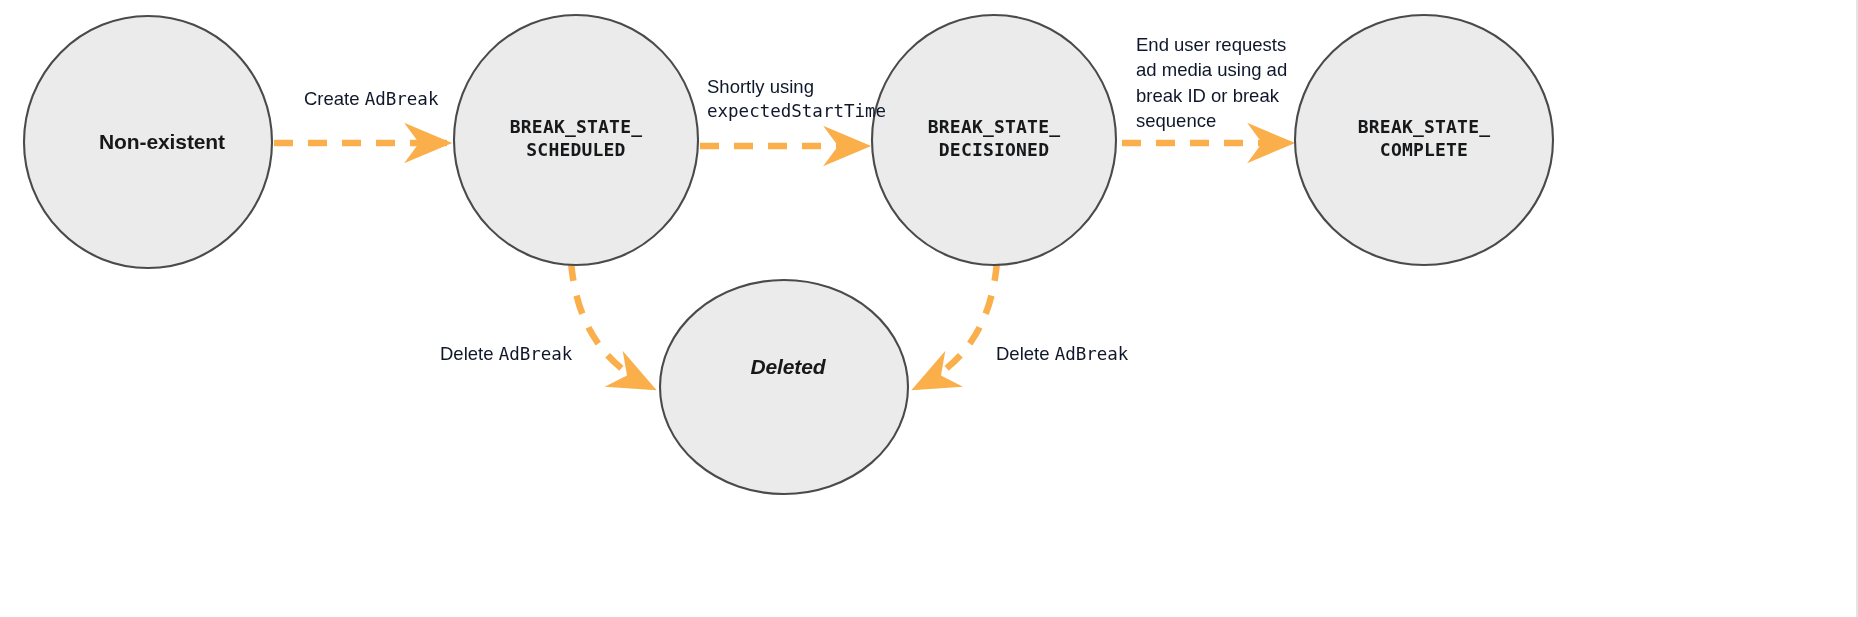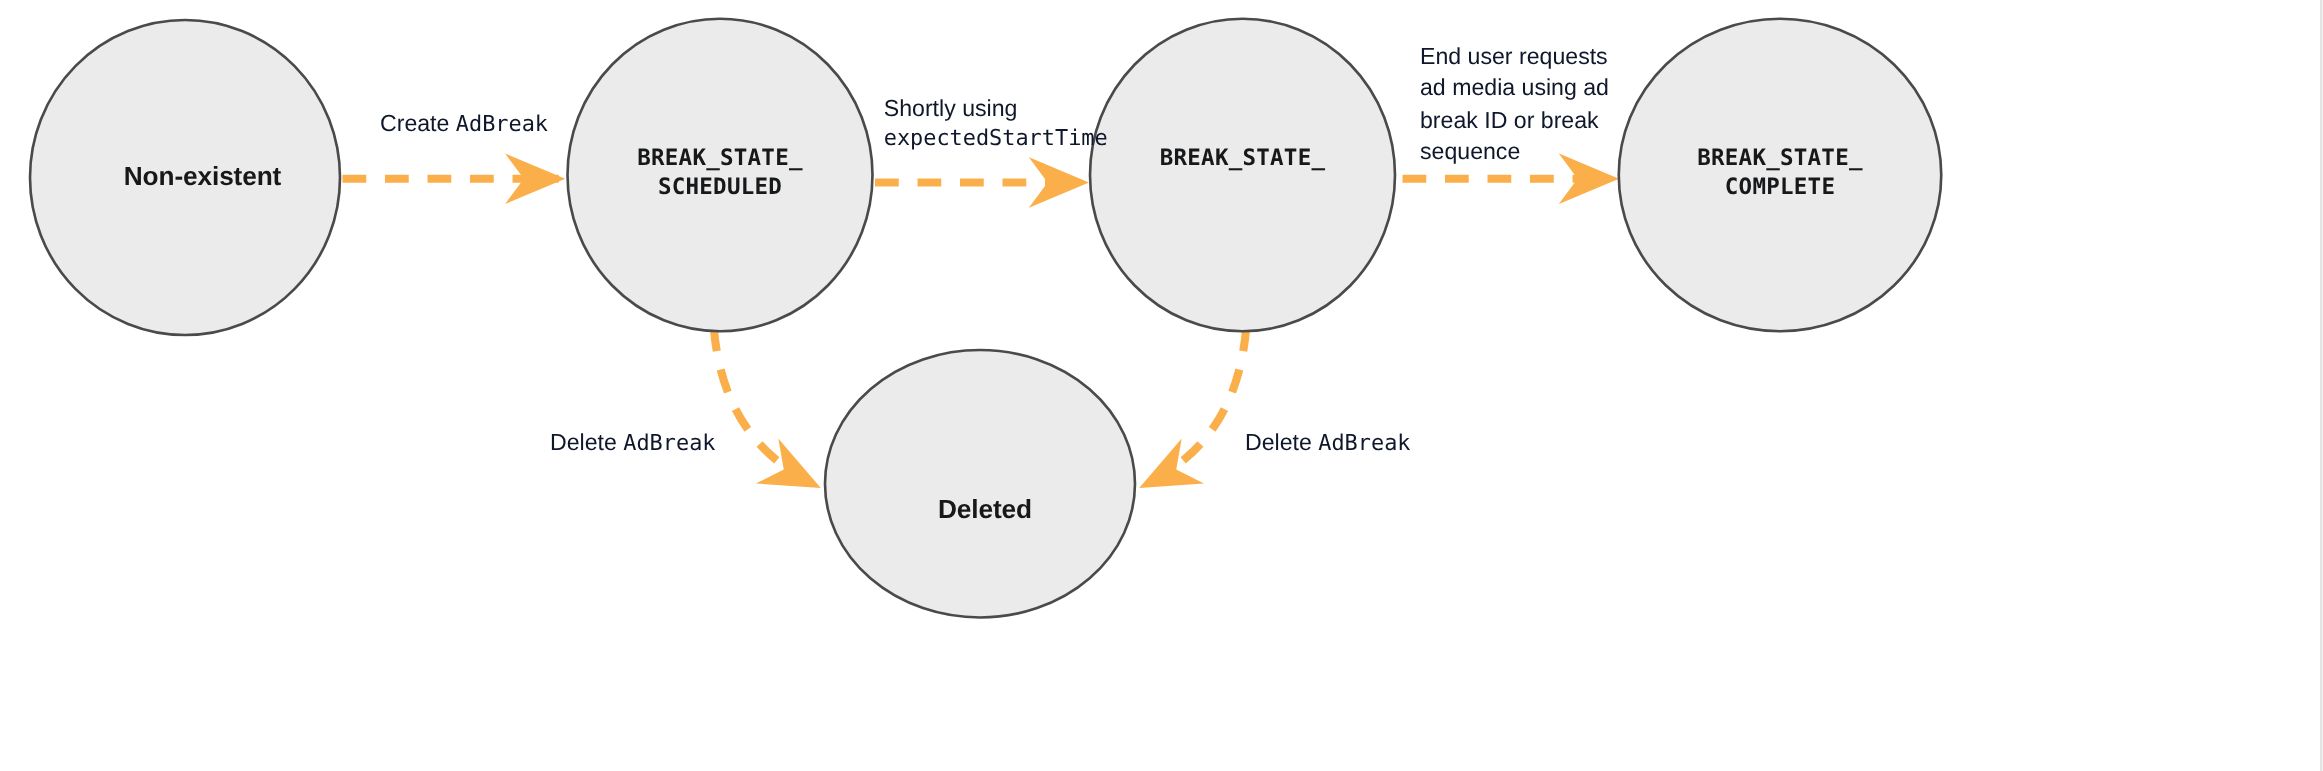--- a/index.html
+++ b/index.html
@@ -97,23 +97,23 @@
       <ellipse class="node-shape" fill="#ebebeb" stroke="#4a4a4a" stroke-width="2.1" cx="148" cy="142" rx="124" ry="126"></ellipse>
       <ellipse class="node-shape" fill="#ebebeb" stroke="#4a4a4a" stroke-width="2.1" cx="576" cy="140" rx="122" ry="125"></ellipse>
       <ellipse class="node-shape" fill="#ebebeb" stroke="#4a4a4a" stroke-width="2.1" cx="994" cy="140" rx="122" ry="125"></ellipse>
       <ellipse class="node-shape" fill="#ebebeb" stroke="#4a4a4a" stroke-width="2.1" cx="1424" cy="140" rx="129" ry="125"></ellipse>
       <ellipse class="node-shape" fill="#ebebeb" stroke="#4a4a4a" stroke-width="2.1" cx="784" cy="387" rx="124" ry="107"></ellipse>
     </g>
   </svg>
 
   <div class="node-label plain" style="left: 24px; width: 276px; top: 128.5px;">Non-existent</div>
   <div class="node-label mono" style="left: 454px; width: 244px; top: 115px;"><div>BREAK_STATE_</div><div>SCHEDULED</div></div>
-  <div class="node-label mono" style="left: 872px; width: 244px; top: 115px;"><div>BREAK_STATE_</div></div>
+  <div class="node-label mono" style="left: 872px; width: 244px; top: 115px;"><div>BREAK_STATE_</div><div>DECISIONED</div></div>
   <div class="node-label mono" style="left: 1295px; width: 258px; top: 115px;"><div>BREAK_STATE_</div><div>COMPLETE</div></div>
-  <div class="node-label plain" style="left: 660px; width: 256px; top: 395px;">Deleted</div>
+  <div class="node-label plain" style="left: 660px; width: 256px; top: 354px; font-style: italic;">Deleted</div>
 
   <div class="edge-label" style="left: 304px; top: 87px;"><span>Create </span><span class="mono-token">AdBreak</span></div>
   <div class="edge-label" style="left: 707px; top: 75px;">
       <div>Shortly using</div>
       <div class="mono-token">expectedStartTime</div>
     </div>
   <div class="edge-label multiline" style="left: 1136px; top: 32px;">End user requests
 ad media using ad
 break ID or break
 sequence</div>

